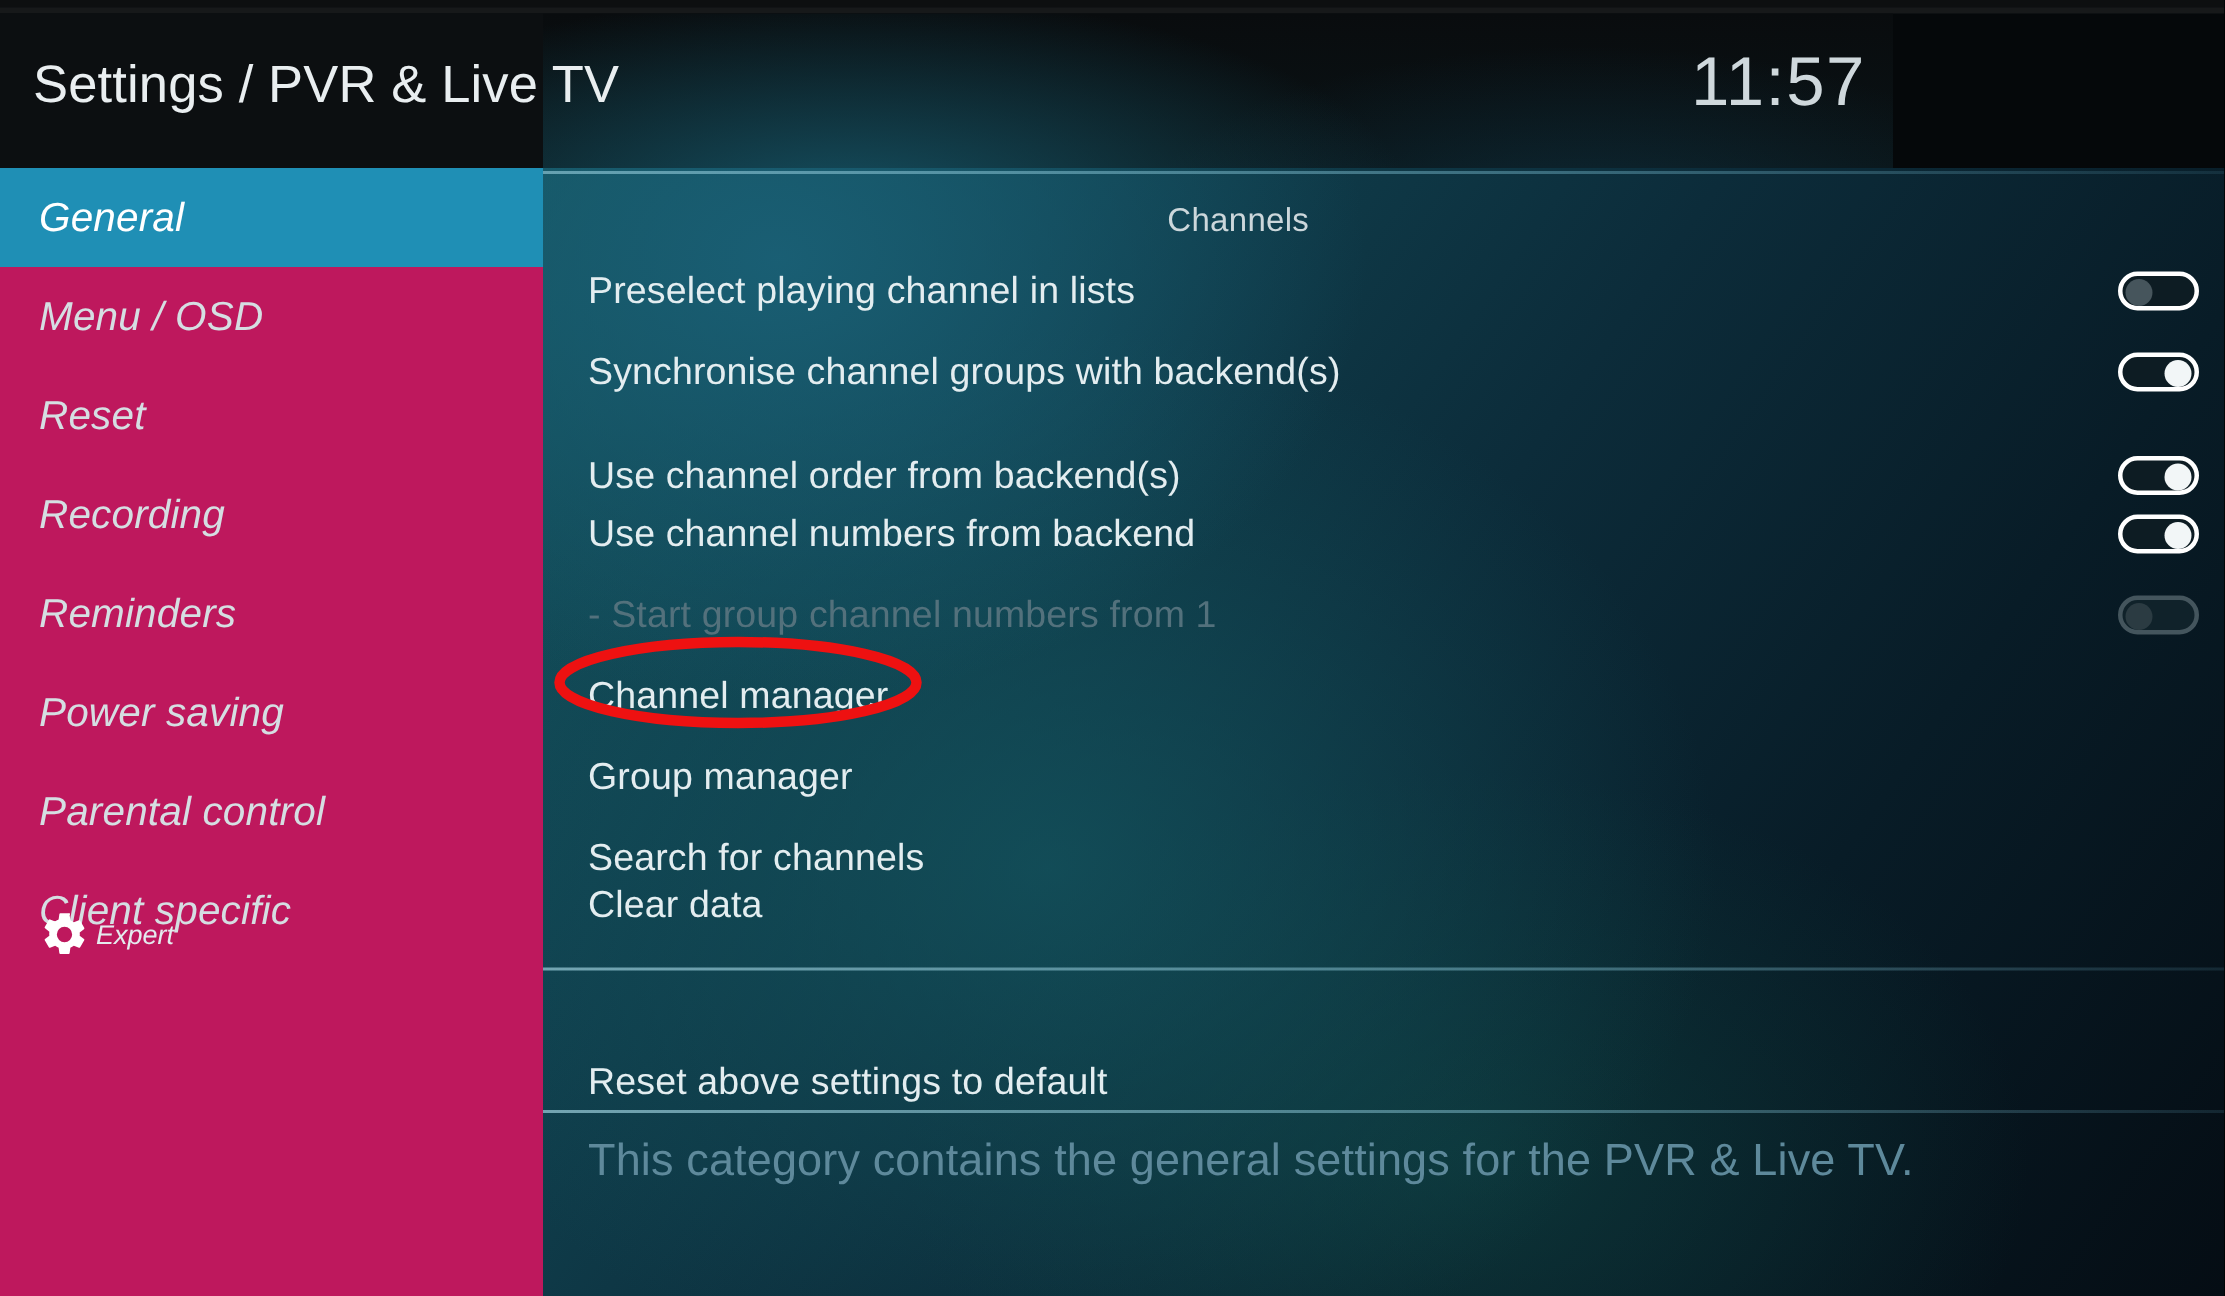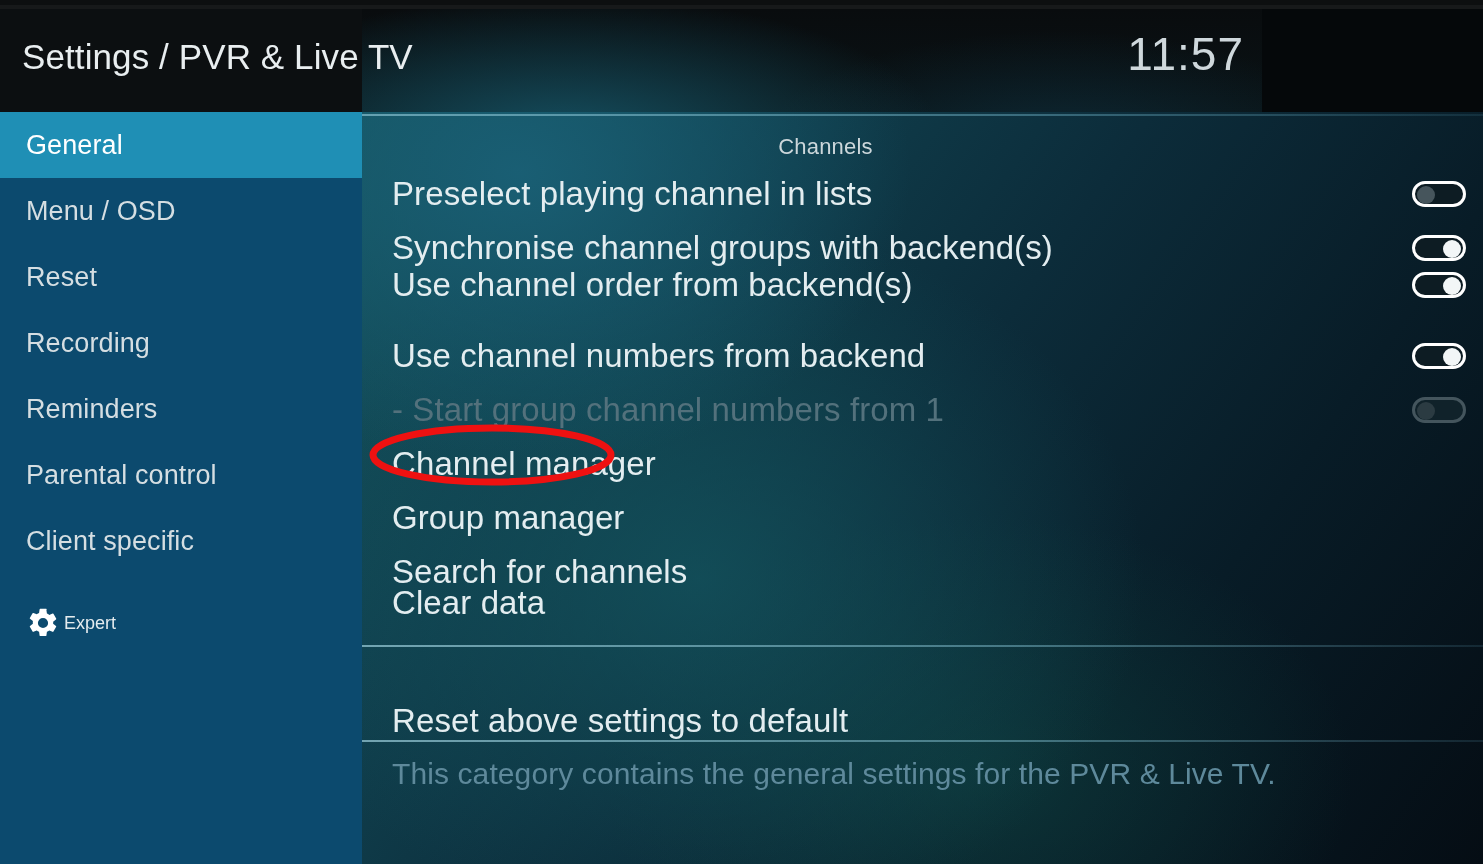--- a/index.html
+++ b/index.html
@@ -57,21 +57,22 @@
     font-size:46px; font-weight:300;
     color:#cfd8dc;
     letter-spacing:1px;
     white-space:nowrap;
   }
 
   
   .sidebar {
     position:absolute; left:0; top:112px;
     width:362px; height:752px;
-    background:#0c4a6e;
+    background:#be185d;
+    font-style:italic;
   }
   .sidebar-list {
     position:absolute; left:0; top:0;
     width:362px;
   }
   .side-item {
     position:relative;
     height:66px;
     display:flex; align-items:center;
     padding-left:26px;
@@ -130,21 +131,21 @@
   
   .rows { position:absolute; left:0; top:0; width:1121px; }
   .row {
     position:absolute; left:0;
     width:1121px; height:54px;
     display:flex; align-items:center;
     cursor:pointer;
   }
   .row .row-label {
     position:absolute; left:30px;
-    font-size:33px; font-weight:400;
+    font-size:25px; font-weight:400;
     color:#e3edf0;
     white-space:nowrap;
     letter-spacing:.1px;
   }
   .row.disabled .row-label { color:#53717c; }
 
   
   .toggle {
     position:absolute; right:17px;
     width:54px; height:26px;
@@ -212,20 +213,23 @@
           <span class="label">Menu / OSD</span>
         </div>
         <div class="side-item">
           <span class="label">Reset</span>
         </div>
         <div class="side-item">
           <span class="label">Recording</span>
         </div>
         <div class="side-item">
           <span class="label">Reminders</span>
+        </div>
+        <div class="side-item">
+          <span class="label">Power saving</span>
         </div>
         <div class="side-item">
           <span class="label">Parental control</span>
         </div>
         <div class="side-item">
           <span class="label">Client specific</span>
         </div>
       </div>
 
     <div class="expert-row">
@@ -249,21 +253,21 @@
           <div class="toggle off">
             <div class="knob"></div>
           </div>
         </div>
         <div class="row" style="top: 109px;">
           <span class="row-label">Synchronise channel groups with backend(s)</span>
           <div class="toggle on">
             <div class="knob"></div>
           </div>
         </div>
-        <div class="row" style="top: 146px;">
+        <div class="row" style="top: 178px;">
           <span class="row-label">Use channel order from backend(s)</span>
           <div class="toggle on">
             <div class="knob"></div>
           </div>
         </div>
         <div class="row" style="top: 217px;">
           <span class="row-label">Use channel numbers from backend</span>
           <div class="toggle on">
             <div class="knob"></div>
           </div>

